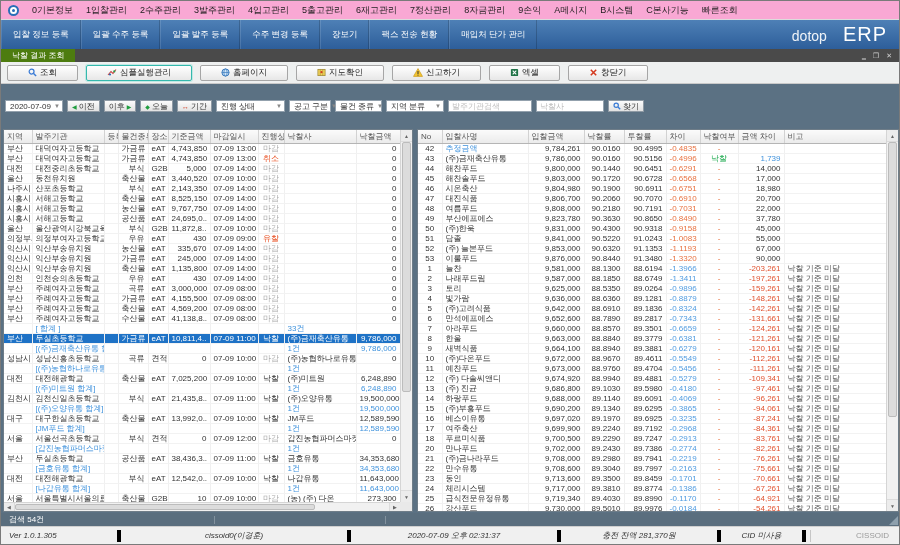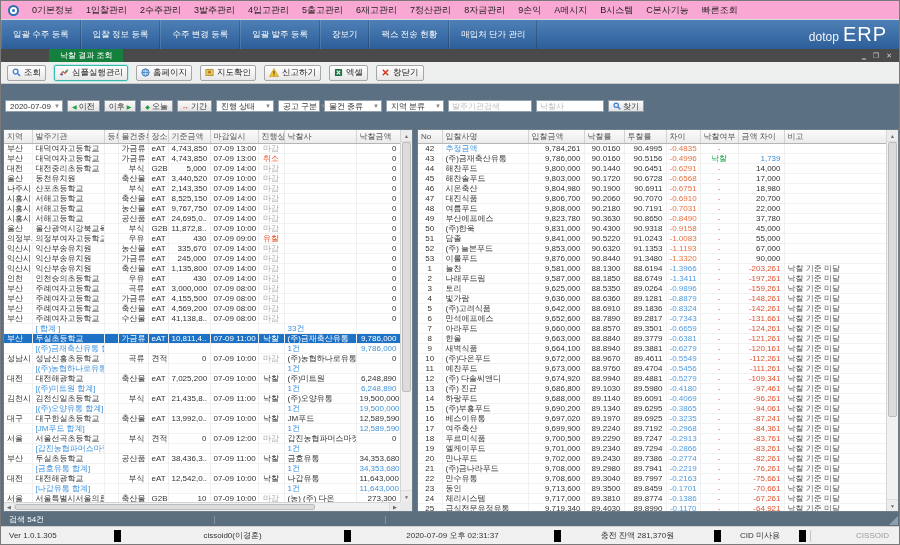--- a/index.html
+++ b/index.html
@@ -23,34 +23,34 @@
   .menu-app-icon::after{content:"";position:absolute;left:2px;top:2px;width:3px;height:3px;
     background:#2a6fb8;border-radius:50%;}
   .menubar .mi{white-space:nowrap;cursor:default;}
 
   
   .bluebar{flex:0 0 29px;background:linear-gradient(#4e80b6,#2d5e9a);display:flex;
     align-items:stretch;color:#fff;}
   .bluebtn{display:flex;align-items:center;padding:0 11px;font-size:8.5px;white-space:nowrap;
     border-right:1px solid rgba(0,0,0,.18);border-left:1px solid rgba(255,255,255,.12);cursor:default;}
   .logo{margin-left:auto;display:flex;align-items:baseline;padding-right:12px;}
-  .logo-small{font-size:12px;opacity:.92;margin-right:4px;}
+  .logo-small{font-size:14px;opacity:.92;margin-right:16px;}
   .logo-big{font-size:20px;font-weight:300;letter-spacing:1px;line-height:29px;}
 
   
   .tabbar{flex:0 0 13px;background:#4a4a4a;display:flex;align-items:stretch;}
-  .tab{background:#15803d;color:#fff;font-size:8px;display:flex;align-items:center;
-    padding:0 11px;white-space:nowrap;margin-left:48px;}
+  .tab{background:#4d7c0f;color:#fff;font-size:8px;display:flex;align-items:center;
+    padding:0 11px;white-space:nowrap;}
   .mdi{margin-left:auto;display:flex;align-items:center;gap:7px;padding-right:7px;
     font-size:7px;color:#cfcfcf;}
 
   
   .actionbar{flex:0 0 22px;background:#eef0f0;border-bottom:1px solid #c9c9c9;display:flex;
     align-items:center;gap:8px;padding:0 6px;box-sizing:border-box;}
-  .abtn{height:16px;display:inline-flex;align-items:center;gap:3px;padding:0 4px;font-size:8.5px;
+  .abtn{height:16px;display:inline-flex;align-items:center;gap:3px;padding:0 20px;font-size:8.5px;
     color:#222;background:linear-gradient(#ffffff,#e7e7e7);border:1px solid #a6a6a6;
     border-radius:2px;white-space:nowrap;cursor:default;box-sizing:border-box;}
   .abtn.hl{border-color:#35b8ad;box-shadow:0 0 0 1px #bfe9e4;}
   .abtn svg{flex:0 0 auto;}
 
   
   .filterbar{flex:0 0 16px;background:#5b7183;display:flex;align-items:center;gap:4px;
     padding:16px 4px;box-sizing:border-box;}
   .fsel{height:12px;background:#fff;border:1px solid #93a1ad;font-size:8px;color:#333;
     display:inline-flex;align-items:center;padding:0 2px 0 4px;box-sizing:border-box;white-space:nowrap;}
@@ -110,21 +110,21 @@
 
   
   .statusstrip{flex:0 0 13px;background:#5a6e7e;color:#fff;font-size:8px;display:flex;
     align-items:center;padding:0 8px;box-sizing:border-box;position:relative;}
   .strip-sep{width:1px;height:8px;background:rgba(255,255,255,.25);margin-left:170px;}
   .grip{position:absolute;right:1px;bottom:1px;width:0;height:0;
     border-left:9px solid transparent;border-bottom:9px solid #8ea0ad;}
   .bottombar{flex:0 0 18px;background:#f0f0f0;border-top:1px solid #cfcfcf;display:flex;
     align-items:center;font-size:8px;color:#333;box-sizing:border-box;}
   .bseg{height:12px;display:flex;align-items:center;justify-content:center;
-    border-right:7px solid #000000;box-sizing:border-box;white-space:nowrap;overflow:hidden;}
+    border-right:4px solid #000000;box-sizing:border-box;white-space:nowrap;overflow:hidden;font-style:italic;}
   .bseg.first{justify-content:flex-start;padding-left:8px;}
   .bfill{flex:1 1 auto;height:12px;border-right:1px solid #c6c6c6;}
   .brand{width:78px;text-align:right;padding-right:10px;color:#9a9a9a;font-size:8px;}
 </style>
 </head>
 <body>
 
 <div class="window">
 
 
@@ -140,24 +140,24 @@
     <span class="mi">7정산관리</span>
     <span class="mi">8자금관리</span>
     <span class="mi">9손익</span>
     <span class="mi">A메시지</span>
     <span class="mi">B시스템</span>
     <span class="mi">C본사기능</span>
     <span class="mi">빠른조회</span>
   </div>
 
   <div class="bluebar">
+    <span class="bluebtn">입찰 정보 등록</span>
     <span class="bluebtn">일괄 수주 등록</span>
-    <span class="bluebtn">입찰 정보 등록</span>
+    <span class="bluebtn">일괄 발주 등록</span>
     <span class="bluebtn">수주 변경 등록</span>
-    <span class="bluebtn">일괄 발주 등록</span>
     <span class="bluebtn">장보기</span>
     <span class="bluebtn">팩스 전송 현황</span>
     <span class="bluebtn">매입처 단가 관리</span>
     <span class="logo">
       <span class="logo-small">dotop</span>
       <span class="logo-big">ERP</span>
     </span>
   </div>
 
   <div class="tabbar">
@@ -238,29 +238,29 @@
         <span class="glyph-g">▶</span>
       </span>
     <span class="fnav">
         <span class="glyph-g">◆</span>
         <span>오늘</span>
       </span>
     <span class="fnav">
         <span class="glyph-r">↔</span>
         <span>기간</span>
       </span>
-    <span class="fsel" style="width:58px">
+    <span class="fsel" style="width:69px">
       <span>진행 상태</span>
         <span class="arrow">▼</span>
     </span>
     <span class="fsel" style="width:42px">
       <span>공고 구분</span>
         <span class="arrow">▼</span>
     </span>
-    <span class="fsel" style="width:58px">
+    <span class="fsel" style="width:47px">
       <span>물건 종류</span>
         <span class="arrow">▼</span>
     </span>
     <span class="fsel" style="width:58px">
       <span>지역 분류</span>
         <span class="arrow">▼</span>
     </span>
     <input class="finput" style="width: 84px;" placeholder="발주기관검색">
     <input class="finput" style="width: 68px;" placeholder="낙찰사">
     <span class="fnav">
@@ -1128,31 +1128,20 @@
                 <td class="al">푸르미식품</td>
                 <td class="ar">9,700,500</td>
                 <td class="ar">89.2290</td>
                 <td class="ar">89.7247</td>
                 <td class="ar diff-blue">-0.2913</td>
                 <td class="ac win-dash">-</td>
                 <td class="ar gap-red">-83,761</td>
                 <td class="al note">낙찰 기준 미달</td>
               </tr>
               <tr>
-                <td class="ac">19</td>
-                <td class="al">엘케이푸드</td>
-                <td class="ar">9,701,000</td>
-                <td class="ar">89.2340</td>
-                <td class="ar">89.7294</td>
-                <td class="ar diff-blue">-0.2866</td>
-                <td class="ac win-dash">-</td>
-                <td class="ar gap-red">-83,261</td>
-                <td class="al note">낙찰 기준 미달</td>
-              </tr>
-              <tr>
                 <td class="ac">20</td>
                 <td class="al">만나푸드</td>
                 <td class="ar">9,702,000</td>
                 <td class="ar">89.2430</td>
                 <td class="ar">89.7386</td>
                 <td class="ar diff-blue">-0.2774</td>
                 <td class="ac win-dash">-</td>
                 <td class="ar gap-red">-82,261</td>
                 <td class="al note">낙찰 기준 미달</td>
               </tr>

